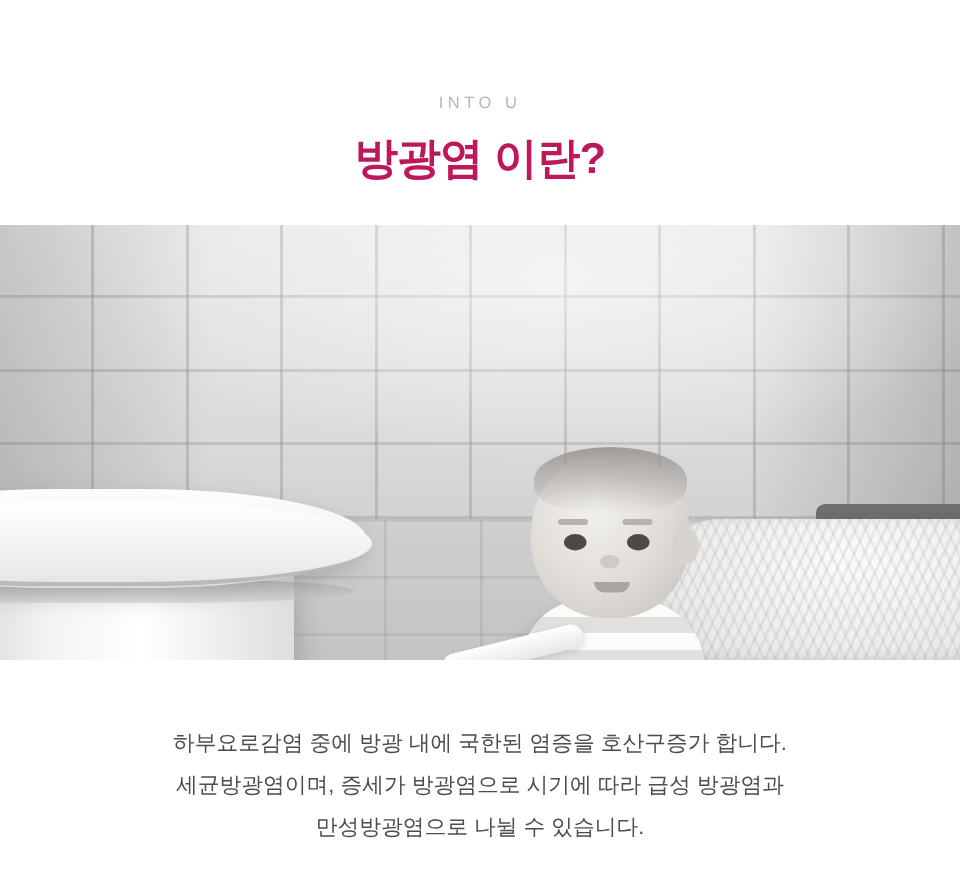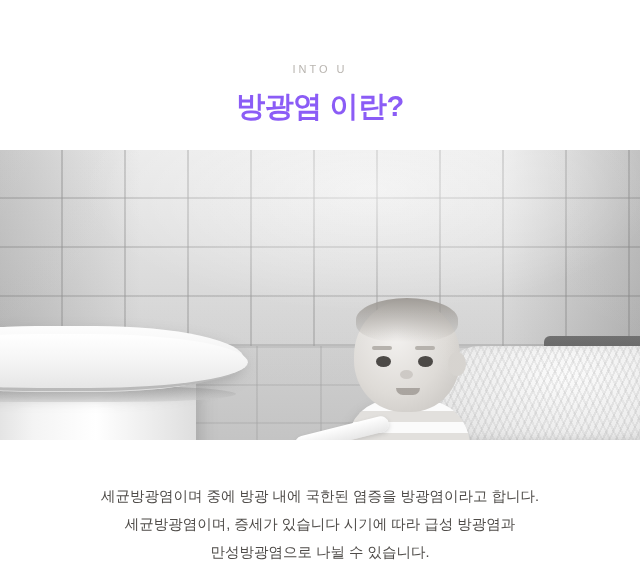--- a/index.html
+++ b/index.html
@@ -30,21 +30,21 @@
     font-size: 11px;
     letter-spacing: 3px;
     color: #b9b5b0;
     font-weight: 400;
     line-height: 1;
     margin: 0 0 14px 0;
   }
   .title {
     font-size: 29px;
     font-weight: 700;
-    color: #8b5cf6;
+    color: #be185d;
     letter-spacing: -0.5px;
     line-height: 1.2;
     margin: 0;
   }
 
   
   .hero {
     position: relative;
     width: 640px;
     height: 290px;
@@ -285,18 +285,18 @@
       <div class="eye l"></div>
       <div class="eye r"></div>
       <div class="nose"></div>
       <div class="mouth"></div>
     </div>
 
     <div class="hero-tint"></div>
   </div>
 
   <div class="copy">
-    <p>세균방광염이며 중에 방광 내에 국한된 염증을 방광염이라고 합니다.</p>
-    <p>세균방광염이며, 증세가 있습니다 시기에 따라 급성 방광염과</p>
+    <p>하부요로감염 중에 방광 내에 국한된 염증을 호산구증가 합니다.</p>
+    <p>세균방광염이며, 증세가 방광염으로 시기에 따라 급성 방광염과</p>
     <p>만성방광염으로 나뉠 수 있습니다.</p>
   </div>
 
 </div>
 
 </body></html>

